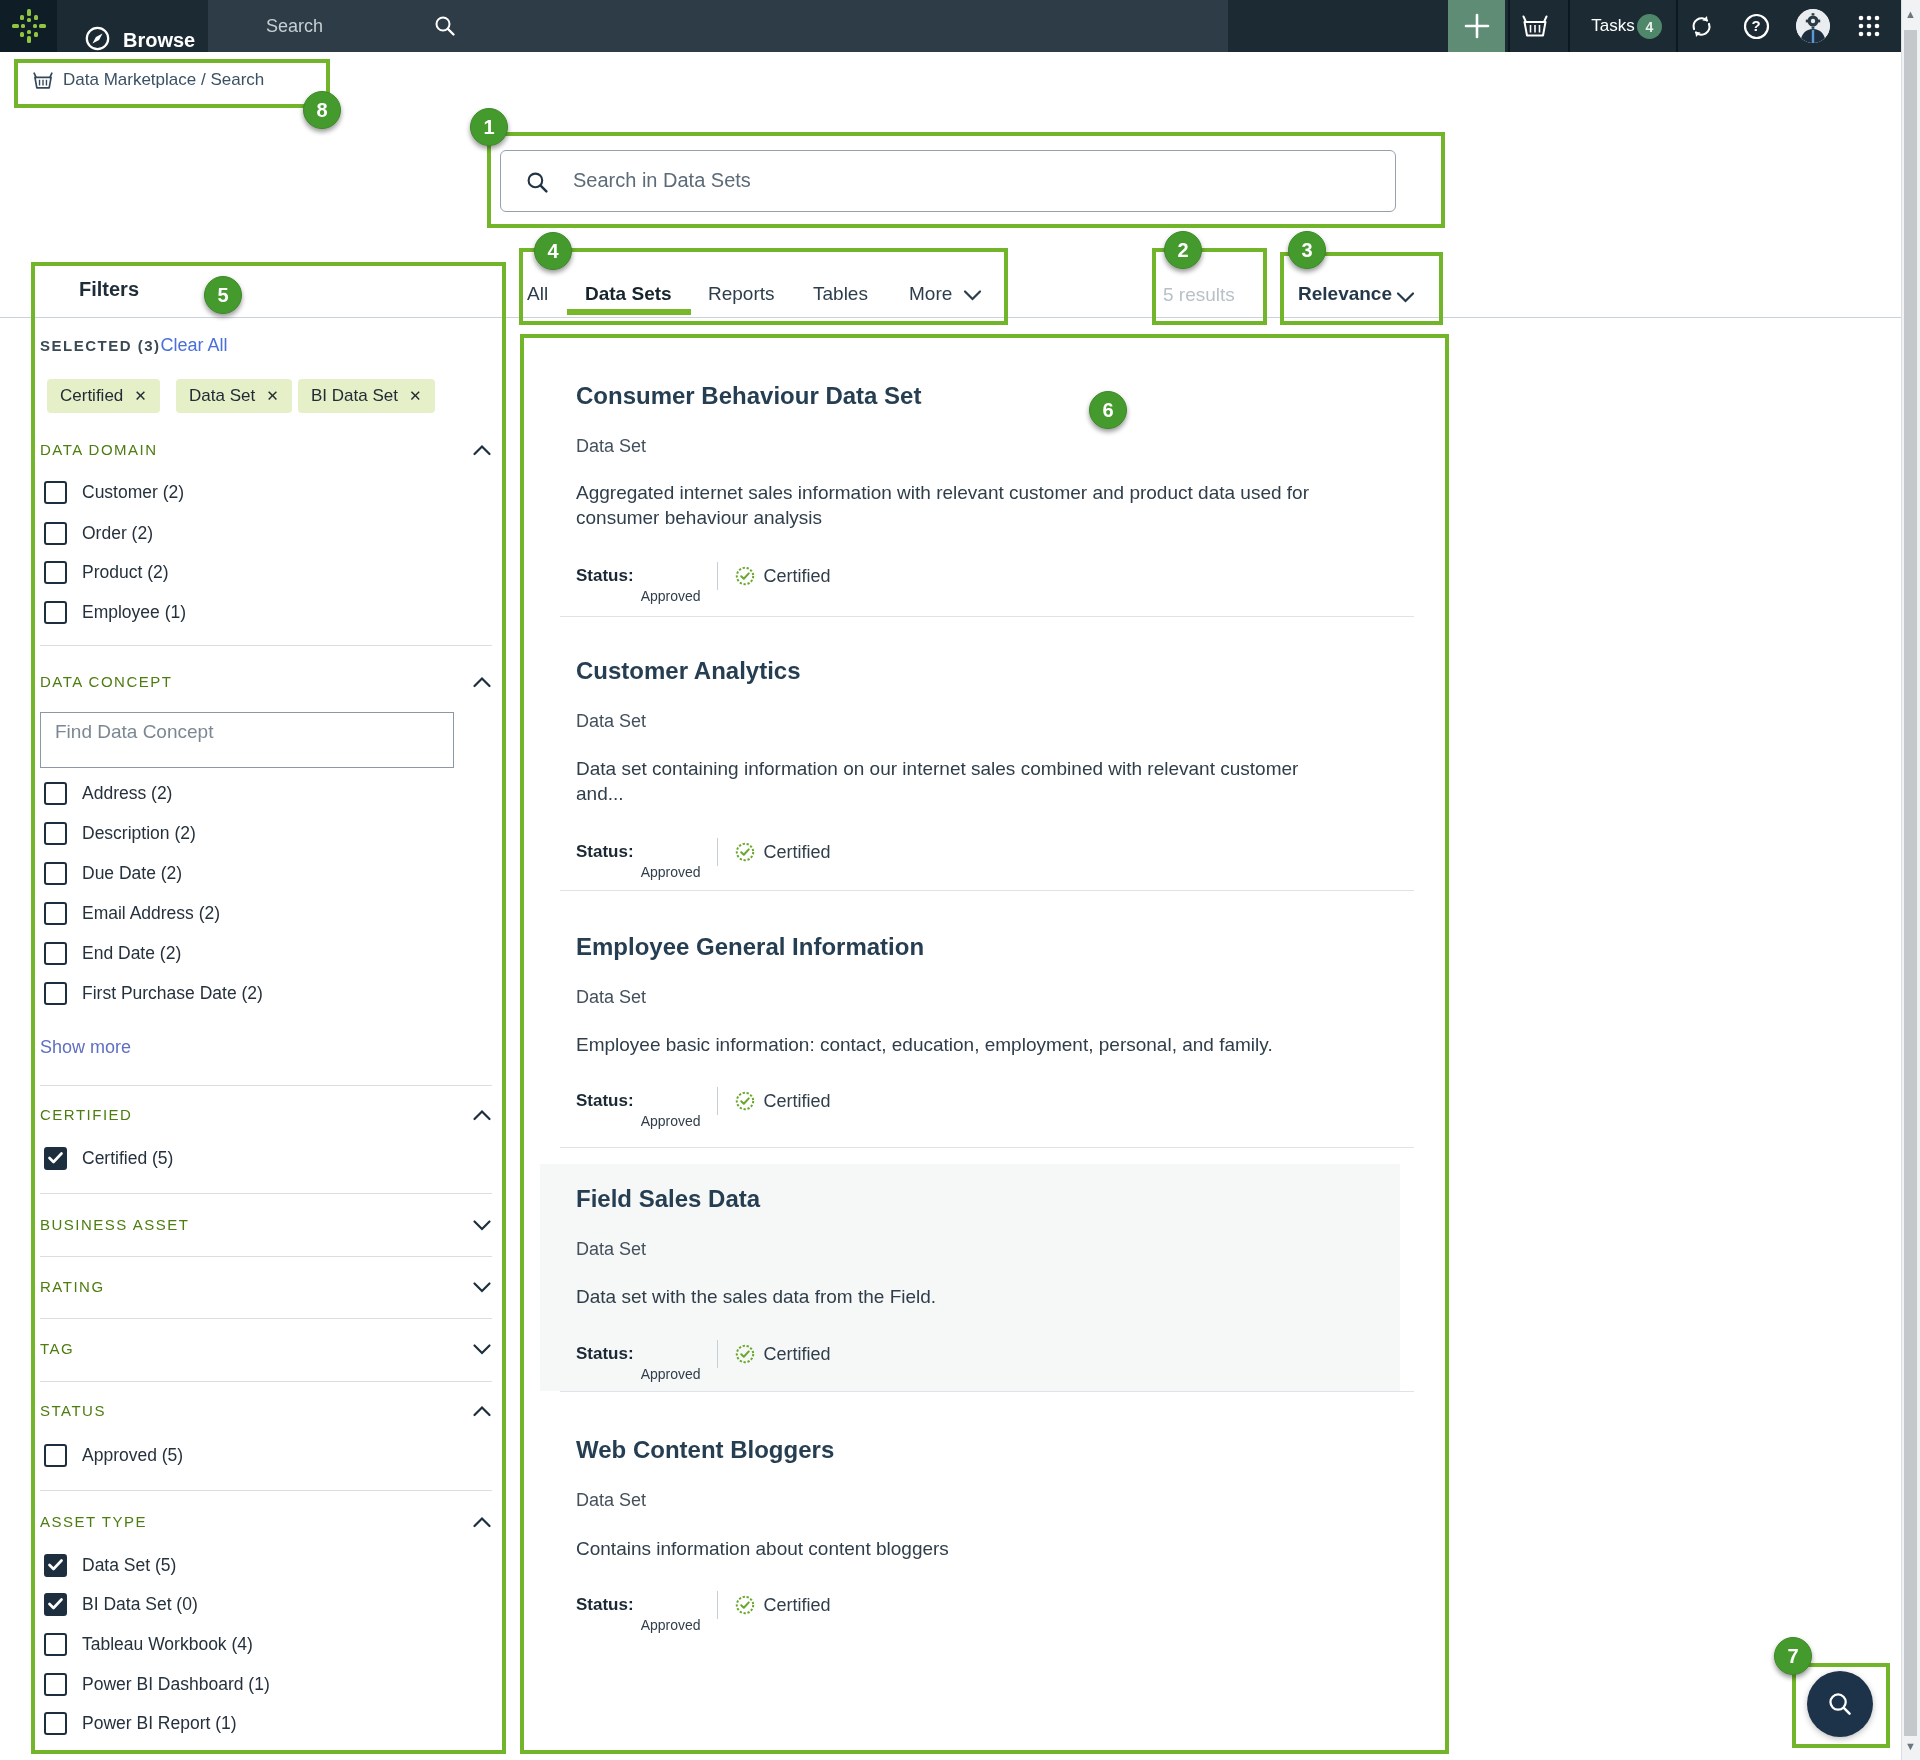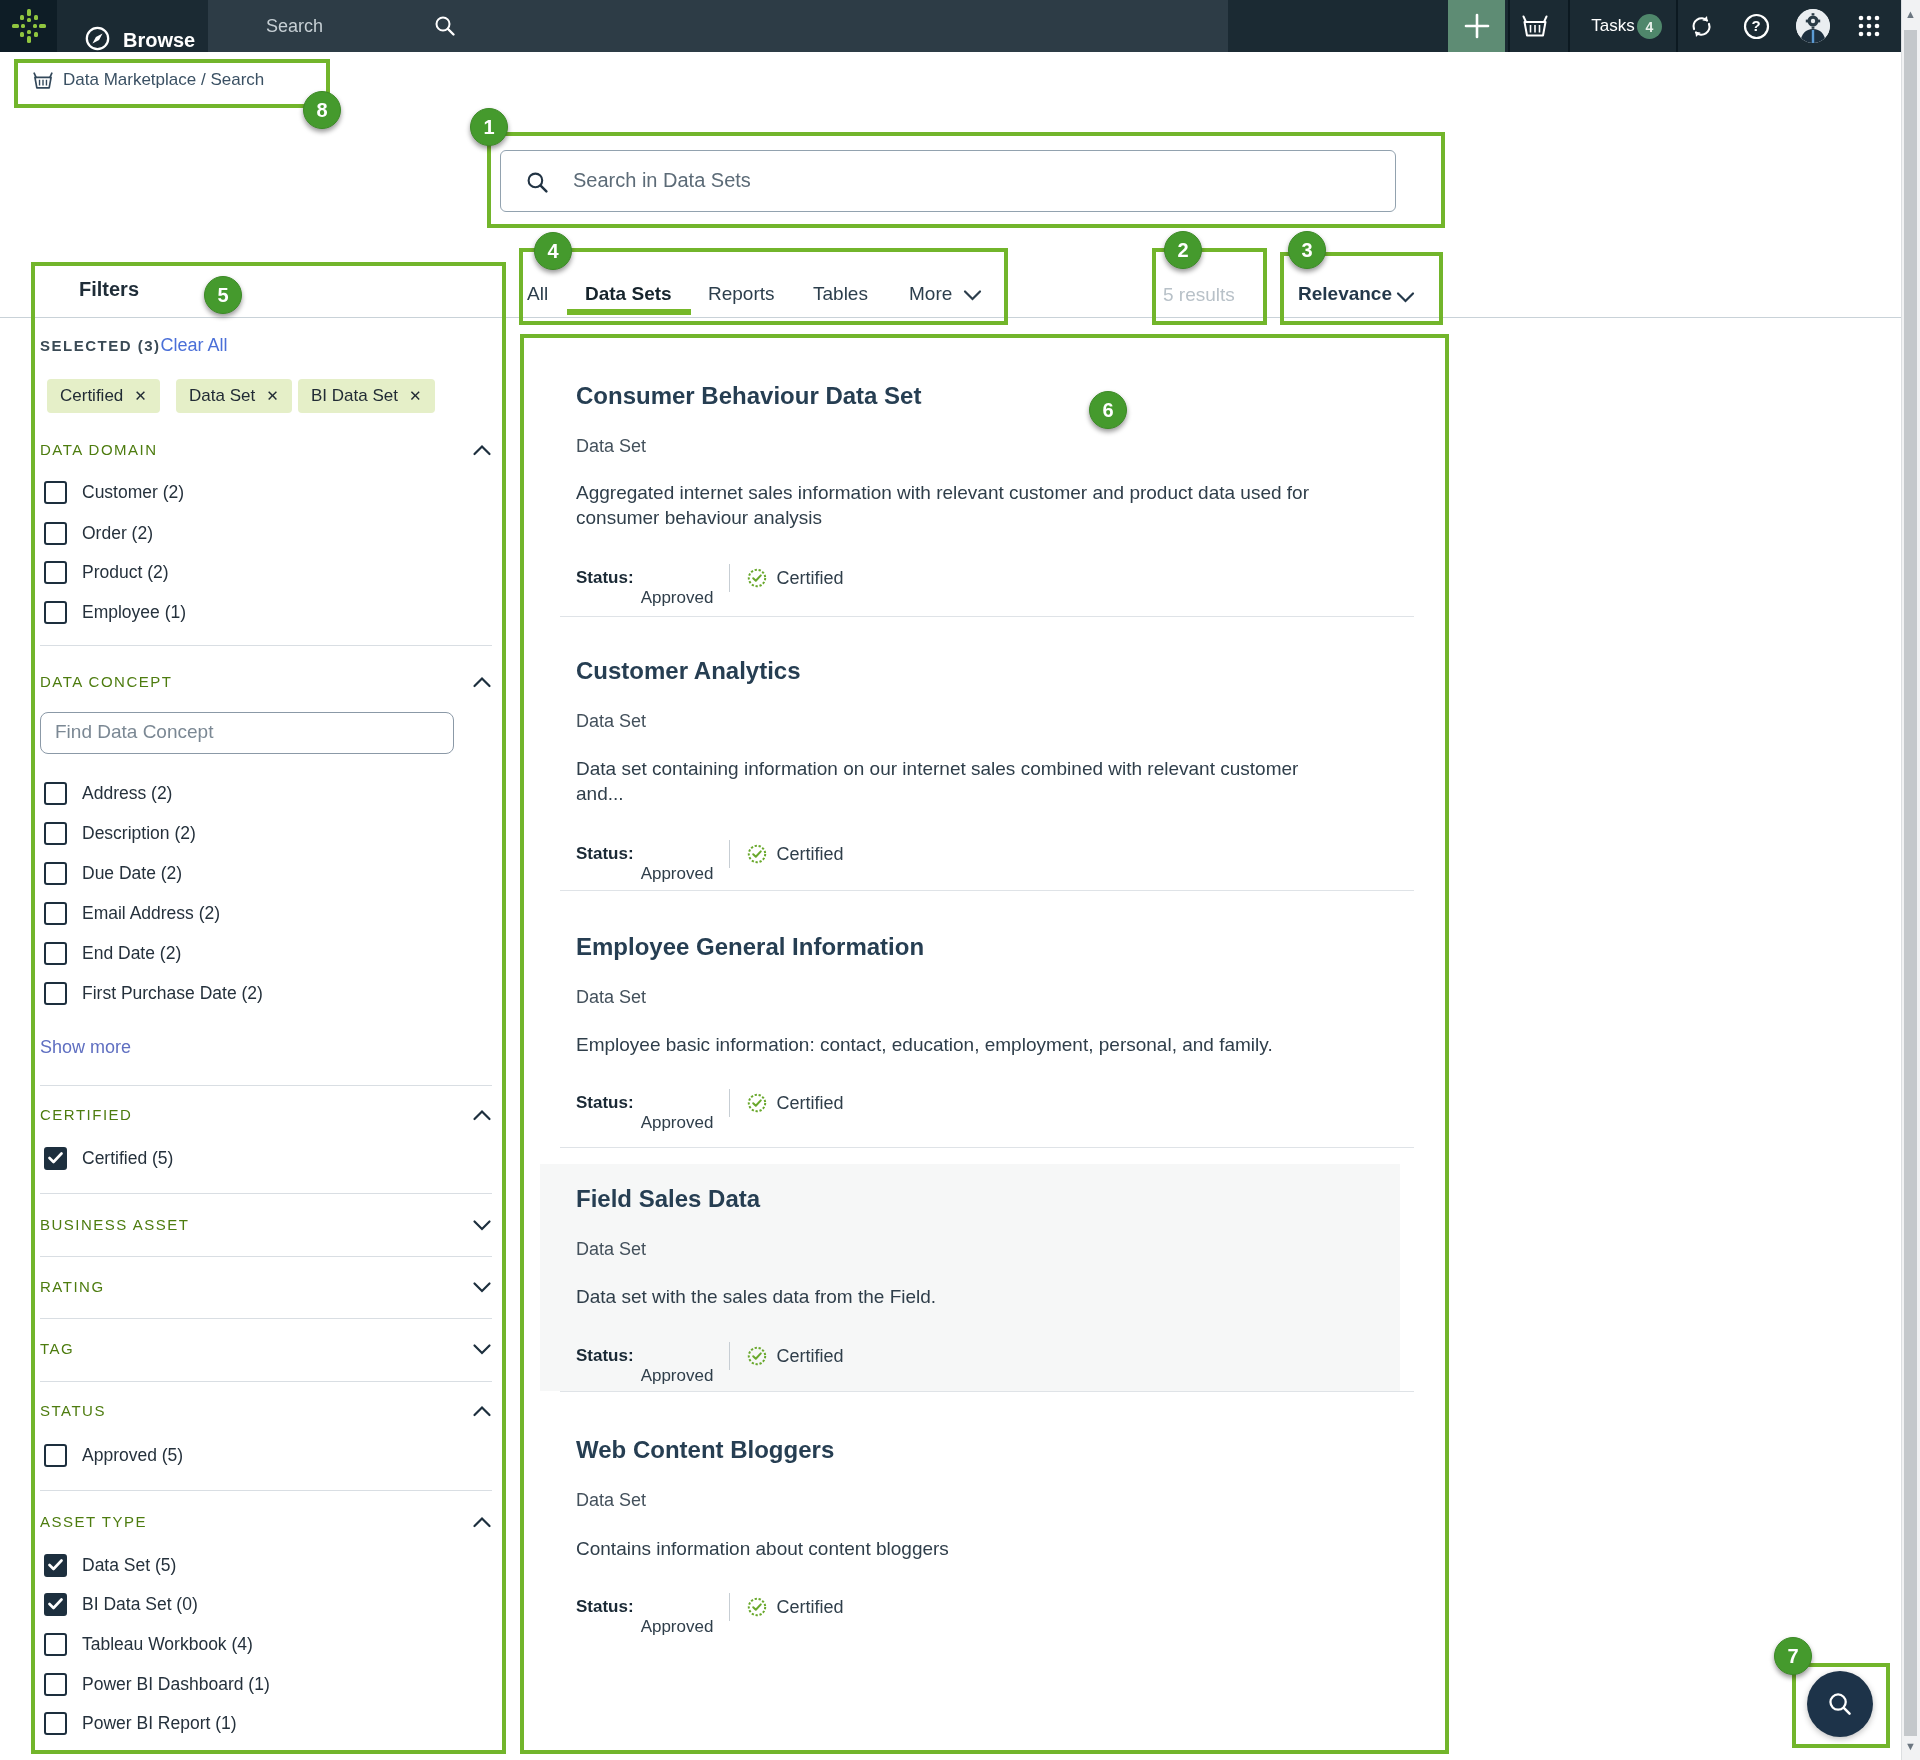--- a/index.html
+++ b/index.html
@@ -46,32 +46,32 @@
   .clear-all { font-size:18px; color:#4a6fd8; cursor:pointer; }
   .chip { top:379px; height:34px; background:#e5efc8; border-radius:4px; display:flex; align-items:center; padding:0 13px; gap:11px; font-size:17px; color:#222c35; }
   .chip .x { font-size:15px; color:#222c35; cursor:pointer; }
   .fsection { left:40px; width:452px; display:flex; justify-content:space-between; align-items:center; cursor:pointer; }
   .fsection .t { font-size:15px; font-weight:normal; letter-spacing:1.5px; color:#4d7c0f; }
   .fdivider { left:40px; width:452px; height:1px; background:#d9dee3; }
   .chk-row { display:flex; align-items:center; gap:15px; height:26px; cursor:pointer; }
   .cbx { width:23px; height:23px; border:2.5px solid #1d2f3e; border-radius:3px; background:#fff; flex:0 0 auto; display:flex; align-items:center; justify-content:center; }
   .cbx.checked { background:#1d2f3e; }
   .chk-label { font-size:17.5px; color:#25313c; }
-  .concept-input { left:40px; top:712px; width:414px; height:42px; border:1.5px solid #8b99a7; border-radius:8px; background:#fff; }
+  .concept-input { left:40px; top:712px; width:414px; height:56px; border:1.5px solid #8b99a7; border-radius:0; background:#fff; }
   .concept-input input { border:none; outline:none; width:380px; margin:8px 0 0 14px; font-size:19px; color:#223444; font-family:"Liberation Sans",sans-serif; }
   .concept-input input::placeholder { color:#7b8894; opacity:1; }
   .show-more { left:40px; top:1037px; font-size:18px; color:#5f6fc1; cursor:pointer; }
 
   
   .r-title { left:576px; font-size:24px; font-weight:600; color:#263e52; cursor:pointer; }
   .r-type { left:576px; font-size:18px; color:#44515c; }
   .r-desc { left:576px; font-size:19px; color:#2f3e4a; line-height:25px; }
   .r-status { left:576px; display:flex; align-items:center; }
   .r-status .lab { font-size:17px; font-weight:bold; color:#1a2935; }
-  .r-status .val { font-size:17px; color:#2f3e4a; margin-left:7px;margin-top:40px; }
+  .r-status .val { font-size:14px; color:#2f3e4a; margin-left:7px;margin-top:40px; }
   .r-status .sep { width:1px; height:28px; background:#c7ced4; margin:0 16px; }
   .r-status .cert { font-size:18px; color:#2f3e4a; margin-left:8px; }
   .r-divider { left:560px; width:854px; height:1px; background:#dfe3e7; }
   .hover-bg { left:540px; top:1164px; width:860px; height:227px; background:#f6f7f7; }
 
   
   .float-btn { left:1807px; top:1671px; width:66px; height:66px; border-radius:50%; background:#1d3349; display:flex; align-items:center; justify-content:center; box-shadow:0 2px 6px rgba(0,0,0,.25); cursor:pointer; }
 
   
   .sb-track { left:1901px; top:0; width:19px; height:1760px; background:#f1f2f3; border-left:1px solid #dcdfe1; }

